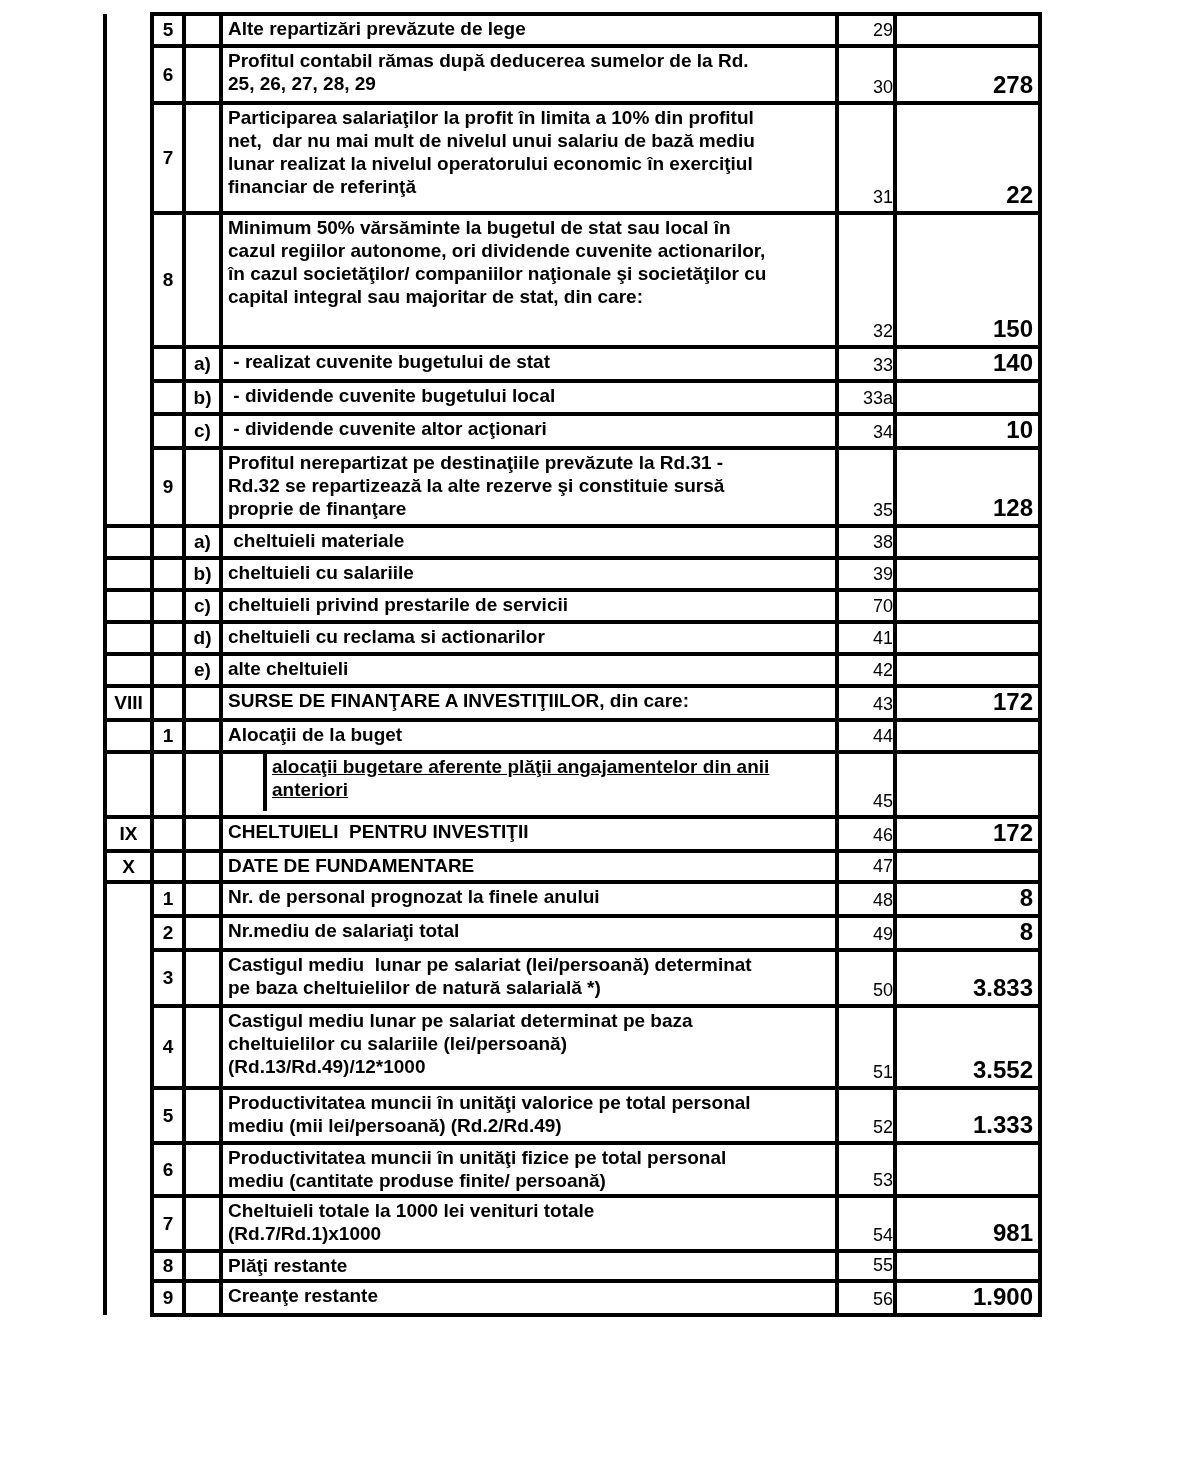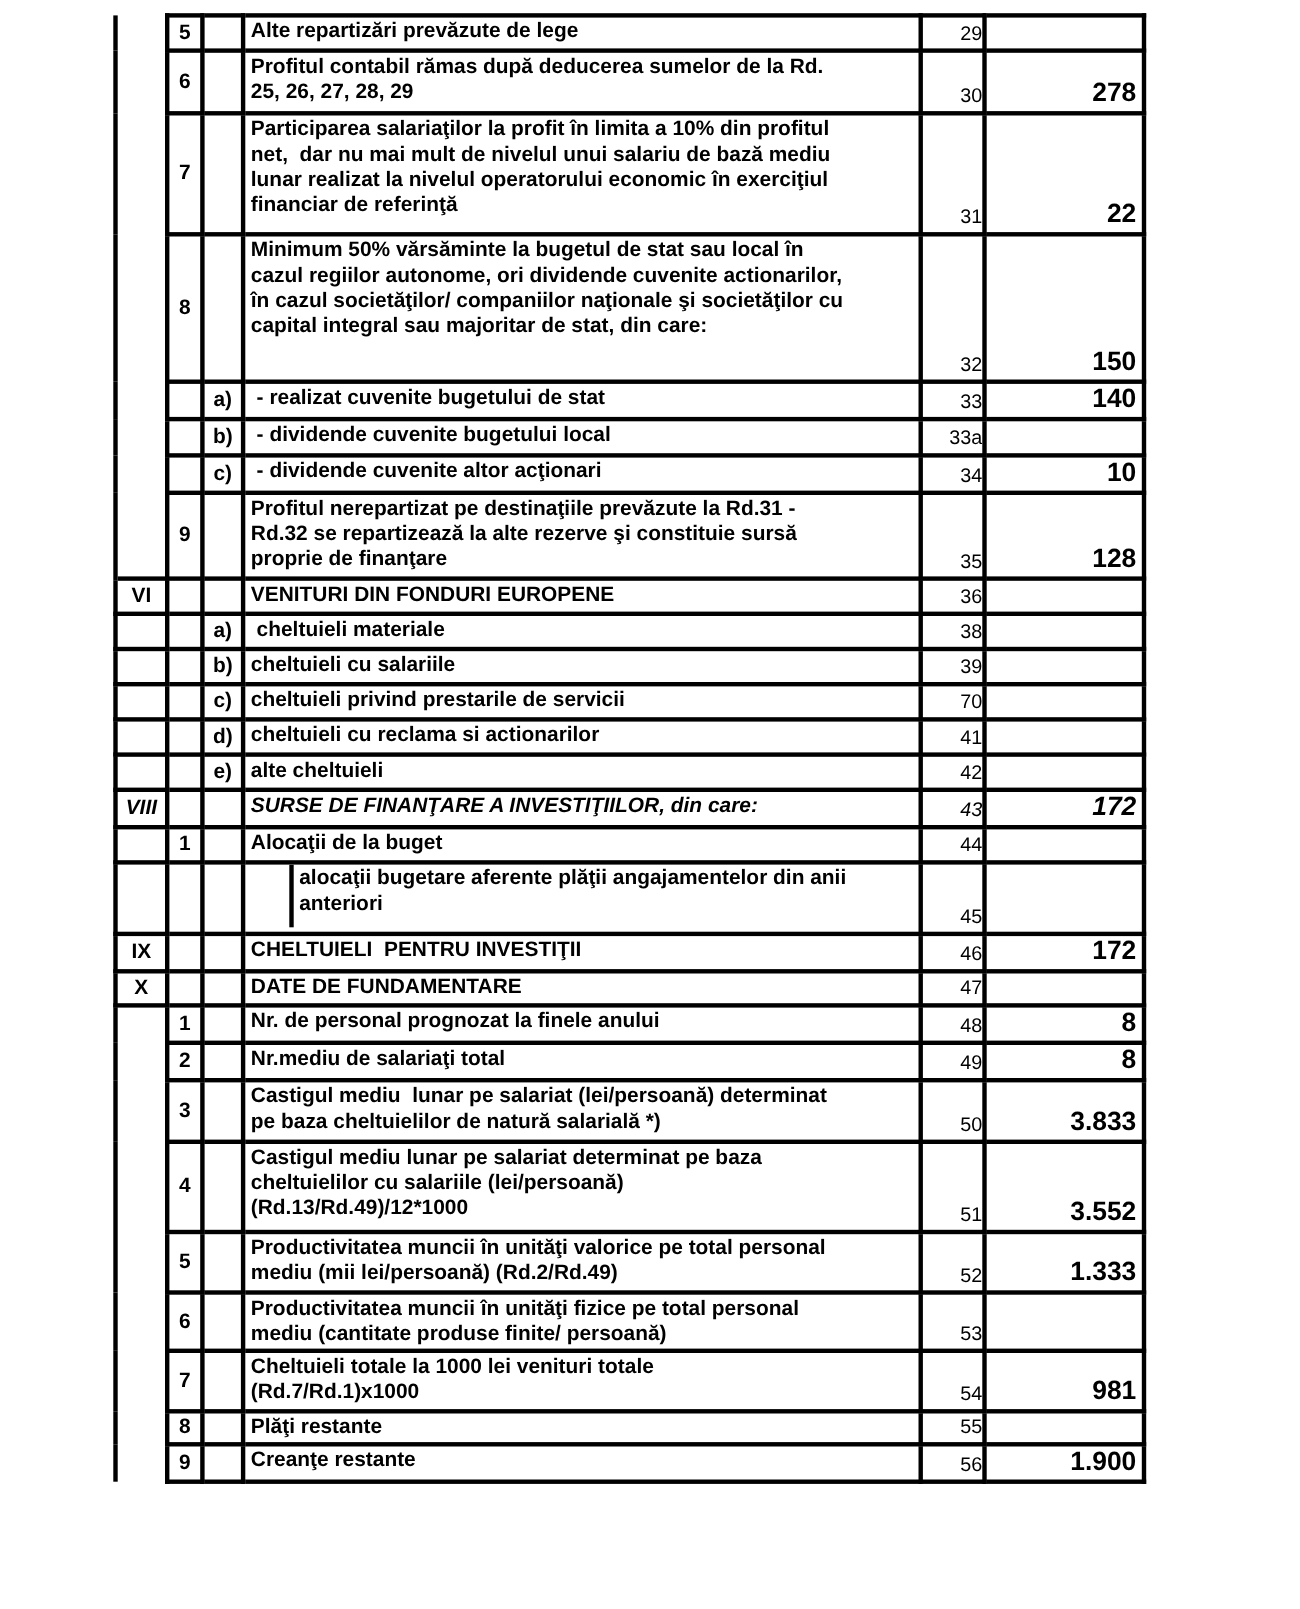--- a/index.html
+++ b/index.html
@@ -89,20 +89,21 @@
     flex: 0 0 40px;
     width: 40px;
     border-right: 4px solid #000000;
   }
   .indent-text {
     padding: 1px 3px 0 5px;
     white-space: pre-wrap;
     font-weight: bold;
     font-size: 19px;
     line-height: 23px;
+    text-decoration: underline;
   }
 </style>
 </head>
 <body>
 
 <div class="page">
   <table class="budget">
     <colgroup>
       <col style="width:47px">
       <col style="width:32px">
@@ -179,28 +180,20 @@
           <td class="roman open"></td>
           <td class="num">9</td>
           <td class="letter"></td>
           <td class="desc">Profitul nerepartizat pe destinaţiile prevăzute la Rd.31 -
 Rd.32 se repartizează la alte rezerve şi constituie sursă
 proprie de finanţare</td>
           <td class="rownr">35</td>
           <td class="value">128</td>
         </tr>
         <tr style="height: 32px;">
-          <td class="roman">VI</td>
-          <td class="num"></td>
-          <td class="letter"></td>
-          <td class="desc">VENITURI DIN FONDURI EUROPENE</td>
-          <td class="rownr">36</td>
-          <td class="value"></td>
-        </tr>
-        <tr style="height: 32px;">
           <td class="roman"></td>
           <td class="num"></td>
           <td class="letter">a)</td>
           <td class="desc"> cheltuieli materiale</td>
           <td class="rownr">38</td>
           <td class="value"></td>
         </tr>
         <tr style="height: 32px;">
           <td class="roman"></td>
           <td class="num"></td>
@@ -226,21 +219,21 @@
           <td class="value"></td>
         </tr>
         <tr style="height: 32px;">
           <td class="roman"></td>
           <td class="num"></td>
           <td class="letter">e)</td>
           <td class="desc">alte cheltuieli</td>
           <td class="rownr">42</td>
           <td class="value"></td>
         </tr>
-        <tr style="height: 32px; font-style: italic;">
+        <tr style="height: 32px;">
           <td class="roman">VIII</td>
           <td class="num"></td>
           <td class="letter"></td>
           <td class="desc">SURSE DE FINANŢARE A INVESTIŢIILOR, din care:</td>
           <td class="rownr">43</td>
           <td class="value">172</td>
         </tr>
         <tr style="height: 32px;">
           <td class="roman"></td>
           <td class="num">1</td>

